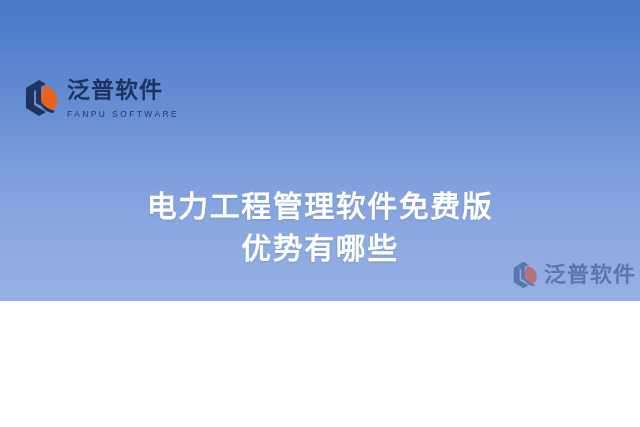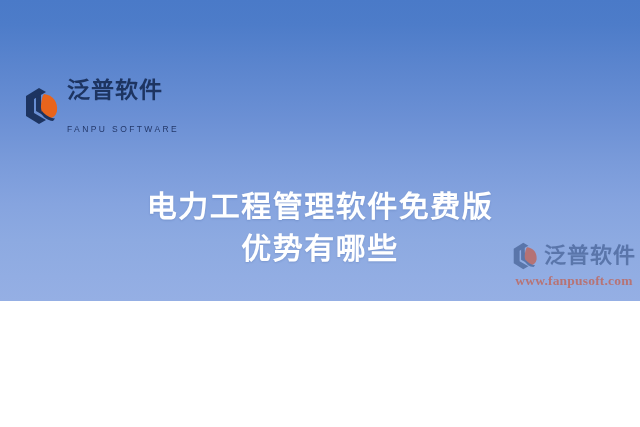--- a/index.html
+++ b/index.html
@@ -62,21 +62,21 @@
     letter-spacing: 1px;
     line-height: 1.05;
     white-space: nowrap;
   }
   .brand-en {
     font-family: "Liberation Sans", sans-serif;
     font-size: 8.5px;
     font-weight: 400;
     color: #23386a;
     letter-spacing: 2.4px;
-    margin-top: 23px;
+    margin-top: 8px;
     white-space: nowrap;
   }
 
   
   .headline {
     position: absolute;
     left: 0;
     right: 0;
     top: 186px;
     text-align: center;
@@ -168,16 +168,15 @@
       <span class="wm-mark">
         <svg viewBox="0 0 72 76" width="27" height="28" aria-hidden="true">
           <path d="M30 2 L4 18 L4 58 L30 74 L44 66 L20 52 L20 24 L44 10 Z" fill="#2f4a7e"></path>
           <path d="M34 14 L24 20 L24 48 L50 63 L58 58 C44 50 34 40 34 26 Z" fill="#2f4a7e"></path>
           <path d="M40 14 C58 16 68 30 66 48 C64 58 56 64 48 62 C38 59 33 48 34 36 C35 25 37 18 40 14 Z" fill="#d4451d"></path>
           <path d="M36 48 C42 56 52 62 62 63 L58 68 C46 67 38 60 34 52 Z" fill="#2f4a7e"></path>
         </svg>
       </span>
       <span class="wm-cn">泛普软件</span>
     </div>
-    <div class="wm-url">www.fanpusoft.com</div>
   </div>
 
 </div>
 
 </body></html>

